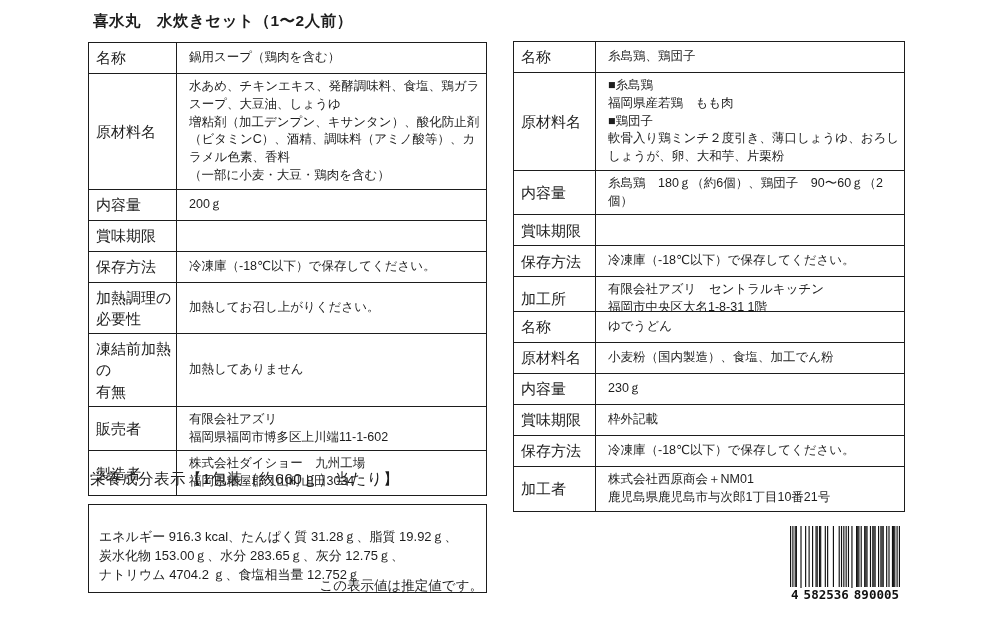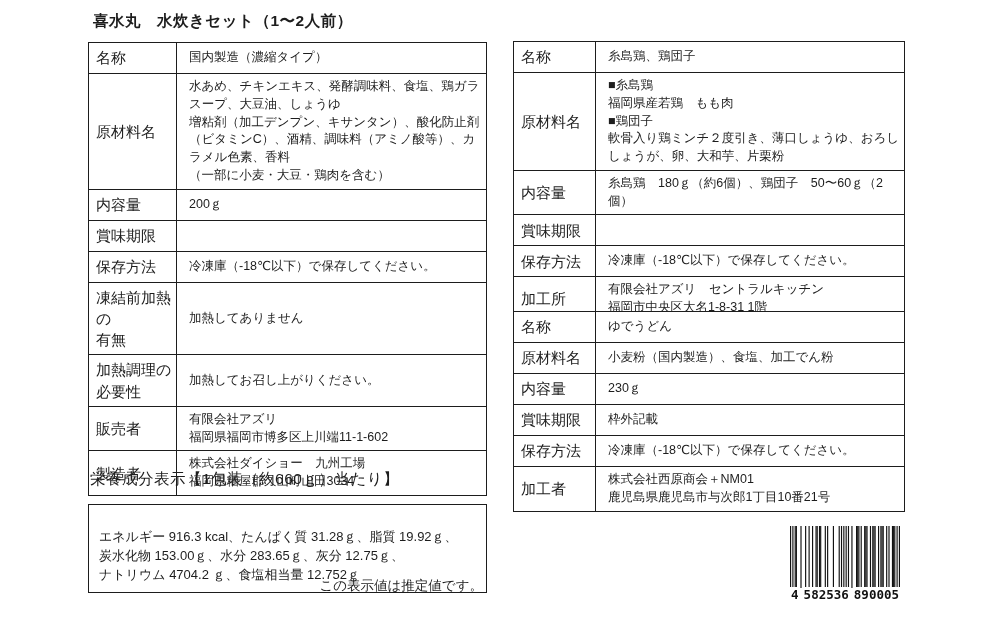--- a/index.html
+++ b/index.html
@@ -60,21 +60,21 @@
 <div class="canvas">
 
   <div class="doc-title">喜水丸　水炊きセット（1〜2人前）</div>
 
   <div class="tbl" id="left-table">
       <div class="trow">
         <div class="tlabel">
           <span>名称</span>
         </div>
         <div class="tvalue">
-          <span>国内製造（濃縮タイプ）</span>
+          <span>鍋用スープ（鶏肉を含む）</span>
         </div>
       </div>
       <div class="trow">
         <div class="tlabel">
           <span>原材料名</span>
         </div>
         <div class="tvalue">
           <span>水あめ、チキンエキス、発酵調味料、食塩、鶏ガラスープ、大豆油、しょうゆ
 増粘剤（加工デンプン、キサンタン）、酸化防止剤（ビタミンC）、酒精、調味料（アミノ酸等）、カラメル色素、香料
 （一部に小麦・大豆・鶏肉を含む）</span>
@@ -99,34 +99,34 @@
       <div class="trow">
         <div class="tlabel">
           <span>保存方法</span>
         </div>
         <div class="tvalue">
           <span>冷凍庫（-18℃以下）で保存してください。</span>
         </div>
       </div>
       <div class="trow">
         <div class="tlabel">
+          <span>加熱調理の
+必要性</span>
+        </div>
+        <div class="tvalue">
+          <span>加熱してお召し上がりください。</span>
+        </div>
+      </div>
+      <div class="trow">
+        <div class="tlabel">
           <span>凍結前加熱の
 有無</span>
         </div>
         <div class="tvalue">
           <span>加熱してありません</span>
-        </div>
-      </div>
-      <div class="trow">
-        <div class="tlabel">
-          <span>加熱調理の
-必要性</span>
-        </div>
-        <div class="tvalue">
-          <span>加熱してお召し上がりください。</span>
         </div>
       </div>
       <div class="trow">
         <div class="tlabel">
           <span>販売者</span>
         </div>
         <div class="tvalue">
           <span>有限会社アズリ
 福岡県福岡市博多区上川端11-1-602</span>
         </div>
@@ -166,21 +166,21 @@
 福岡県産若鶏　もも肉
 ■鶏団子
 軟骨入り鶏ミンチ２度引き、薄口しょうゆ、おろししょうが、卵、大和芋、片栗粉</span>
         </div>
       </div>
       <div class="trow">
         <div class="tlabel">
           <span>内容量</span>
         </div>
         <div class="tvalue">
-          <span>糸島鶏　180ｇ（約6個）、鶏団子　50〜60ｇ（2個）</span>
+          <span>糸島鶏　180ｇ（約6個）、鶏団子　90〜60ｇ（2個）</span>
         </div>
       </div>
       <div class="trow">
         <div class="tlabel">
           <span>賞味期限</span>
         </div>
         <div class="tvalue">
           <span></span>
         </div>
       </div>

